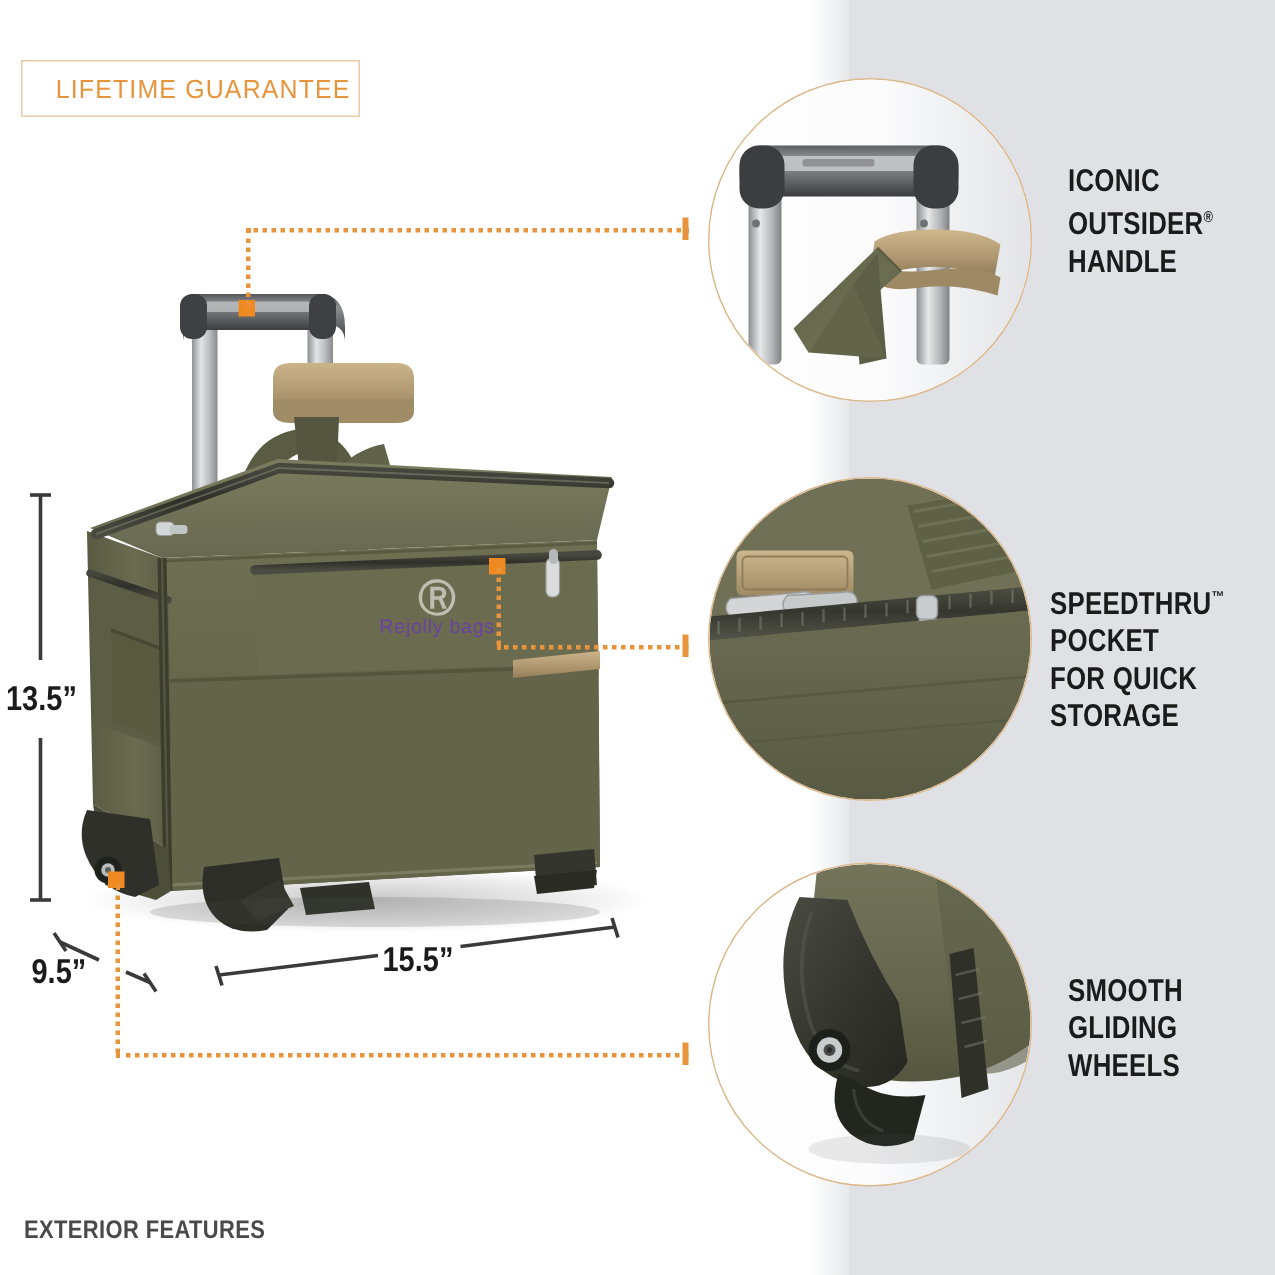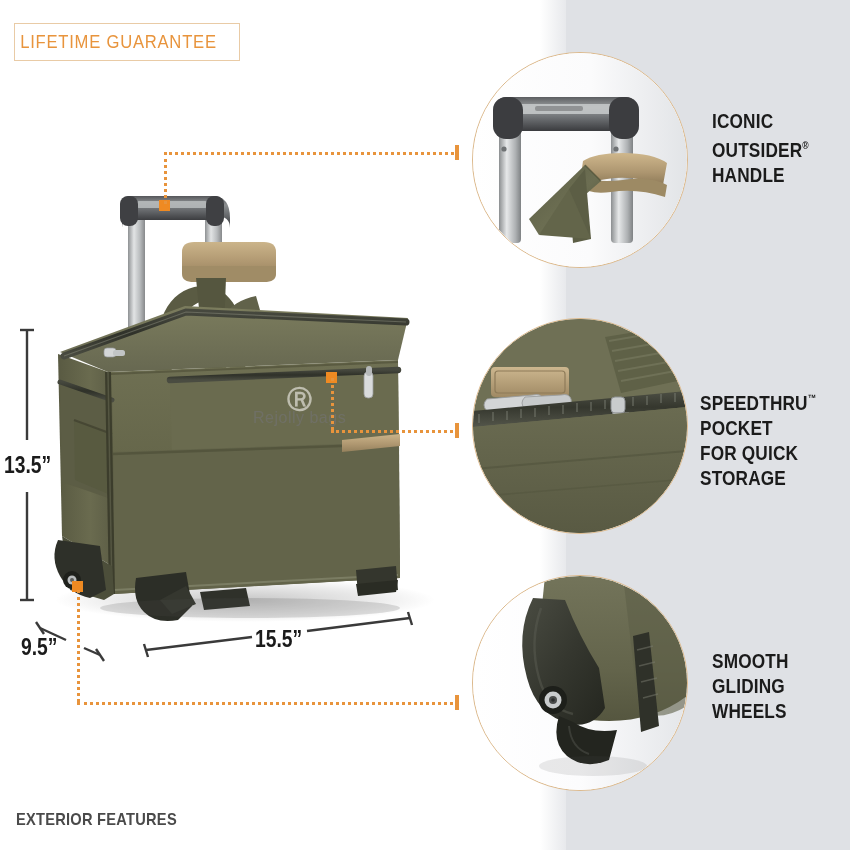--- a/index.html
+++ b/index.html
@@ -21,25 +21,25 @@
   }
   .bg-gray-feather {
     position: absolute;
     left: 540px; top: 0; width: 40px; height: 850px;
     background: linear-gradient(to right, rgba(223,225,229,0) 0%, rgba(223,225,229,0.85) 75%, #dfe1e5 100%);
   }
 
   
   .badge {
     position: absolute;
-    left: 14px; top: 23px;
+    left: 14px; top: 40px;
     width: 226px; height: 38px;
     border: 1.5px solid #e9cba6;
     box-sizing: border-box;
-    display: flex; align-items: center; justify-content: flex-start;
+    display: flex; align-items: center; justify-content: flex-end;
   }
   .badge-text {
     color: #e8943c;
     font-size: 17.5px;
     letter-spacing: 0.8px;
     font-weight: 400;
     font-family: "Liberation Sans", sans-serif;
     transform: scaleX(0.95);
     white-space: nowrap;
   }
@@ -134,22 +134,22 @@
     pointer-events: none;
   }
   .watermark .wm-logo {
     font-size: 25px;
     color: #f2f0ea;
     line-height: 22px;
     font-family: "Liberation Serif", serif;
     font-weight: bold;
   }
   .watermark .wm-name {
-    font-size: 16px;
-    color: #737373;
+    font-size: 13px;
+    color: #6d28d9;
     letter-spacing: 0.5px;
     line-height: 14px;
   }
 </style>
 </head>
 <body>
 
 <div id="canvas">
 
   <div class="bg-gray-feather"></div>

